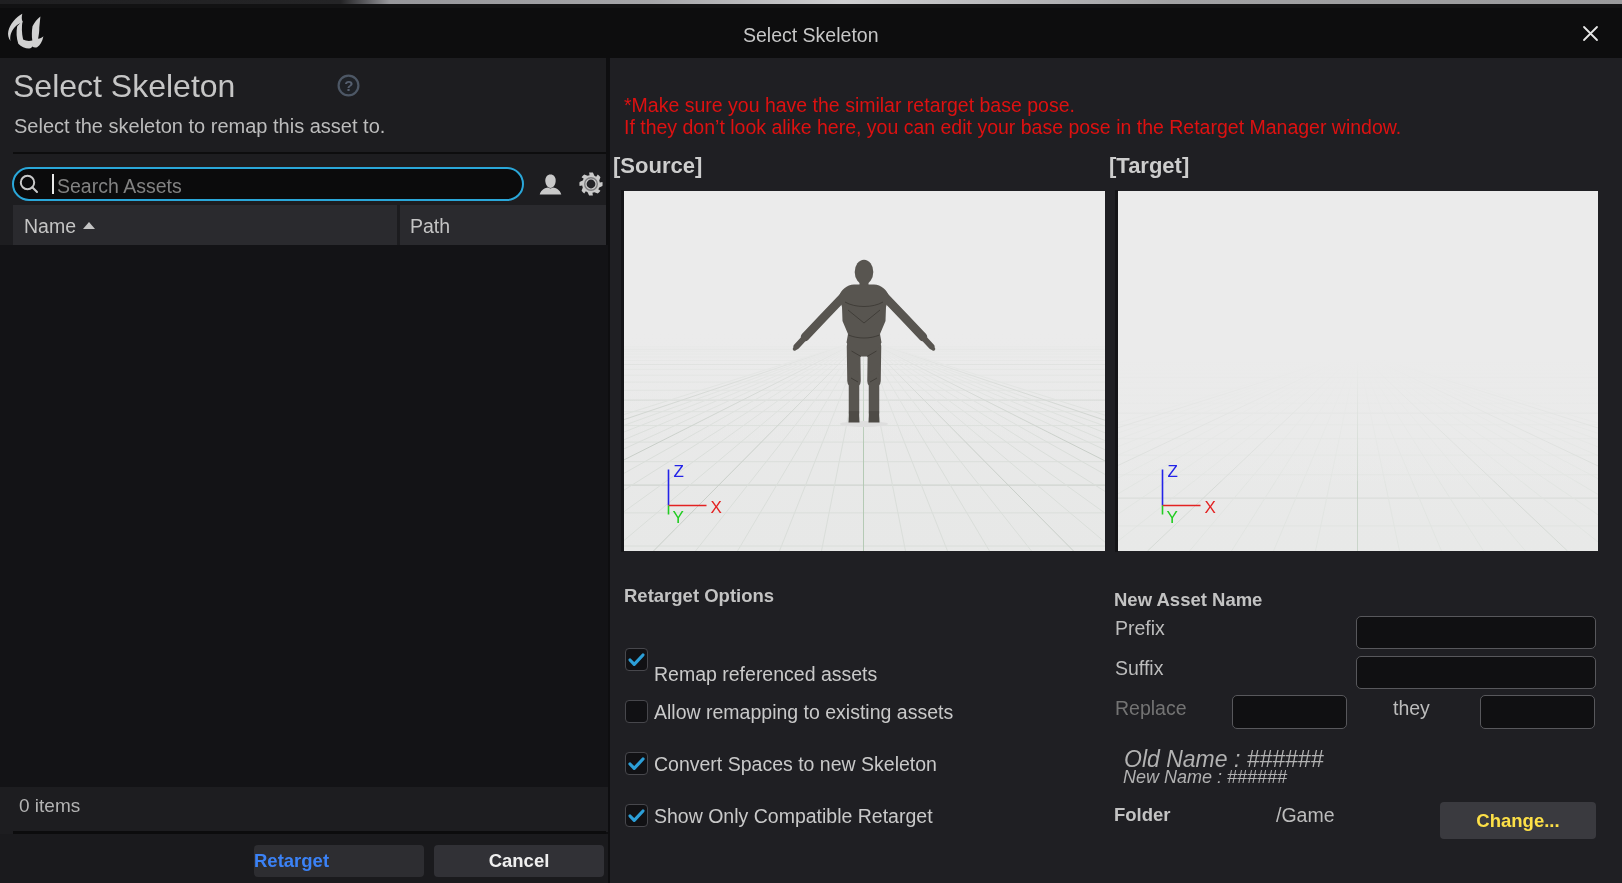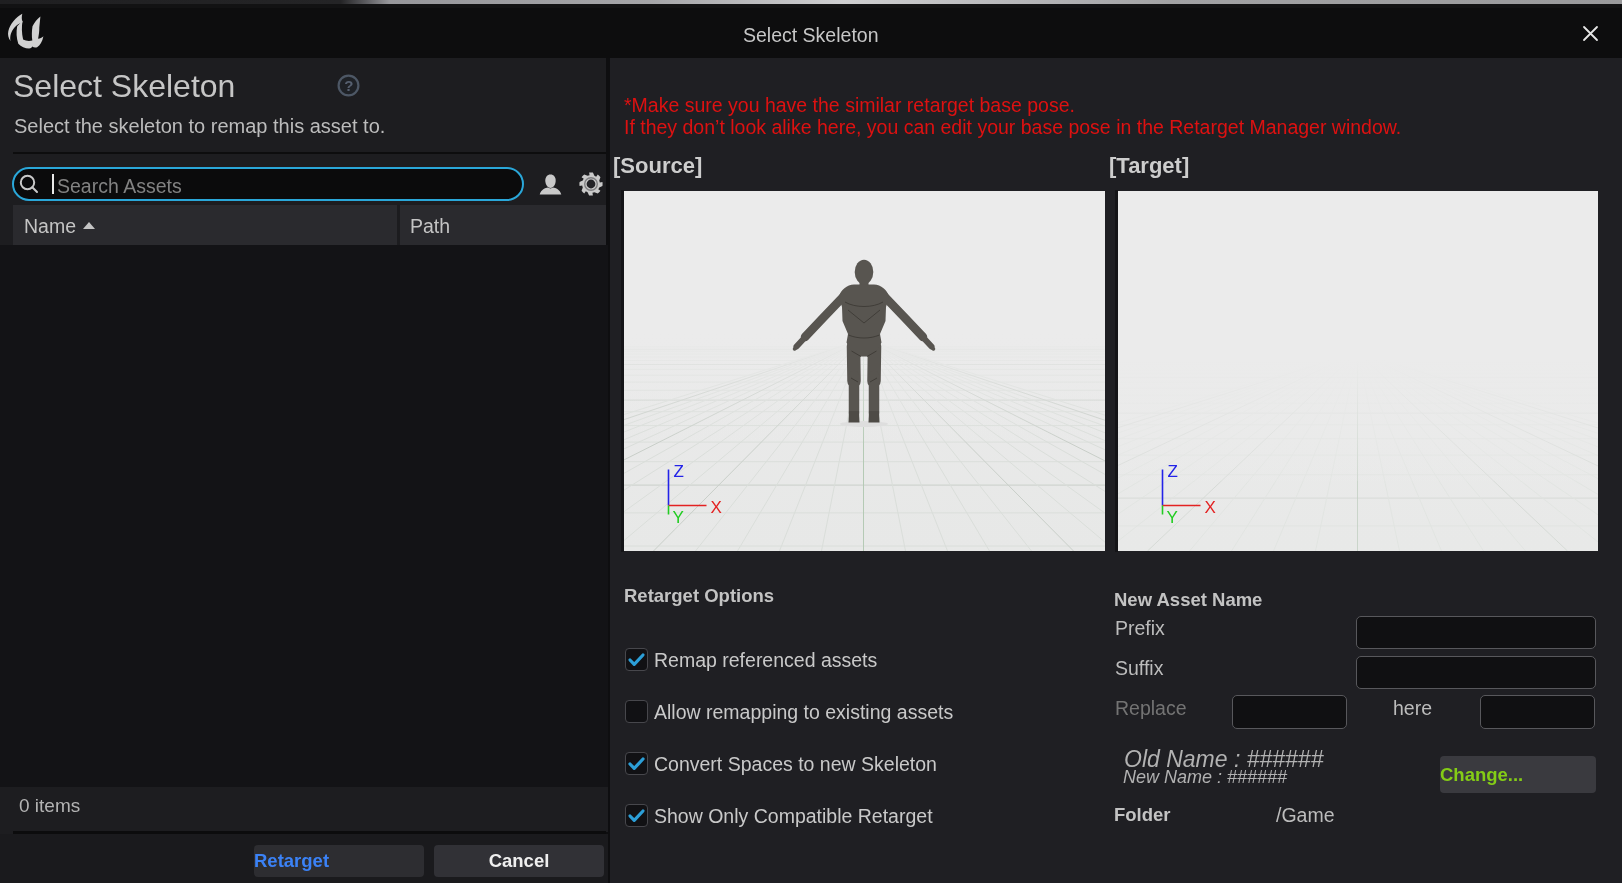--- a/index.html
+++ b/index.html
@@ -255,41 +255,41 @@
       <text x="86.5" y="321.5" font-size="17" fill="#e32222" font-family="Liberation Sans, sans-serif">X</text>
       <text x="48.5" y="331.5" font-size="17" fill="#22cc22" font-family="Liberation Sans, sans-serif">Y</text>
     </svg>
 
 <div class="abs" style="left:624px;top:585px;font-size:18.5px;font-weight:bold;color:#c3c3c3">Retarget Options</div>
 
 <div class="abs" style="left:625px;top:648px;width:23px;height:23px;background:#111114;border:1px solid #47474c;border-radius:4px"></div>
     <svg class="abs" style="left:625px;top:648px" width="23" height="23" viewBox="0 0 23 23">
       <path d="M5,12 l4.2,4.4 L18,7" stroke="#2c9fd8" stroke-width="3.2" fill="none" stroke-linecap="round" stroke-linejoin="round"></path>
     </svg>
-    <div class="abs" style="left:654px;top:649px;font-size:19.5px;color:#c9c9c9">Remap referenced assets</div>
+    <div class="abs" style="left:654px;top:663px;font-size:19.5px;color:#c9c9c9">Remap referenced assets</div>
     <div class="abs" style="left:625px;top:700px;width:23px;height:23px;background:#111114;border:1px solid #47474c;border-radius:4px"></div>
     <div class="abs" style="left:654px;top:701px;font-size:19.5px;color:#c9c9c9">Allow remapping to existing assets</div>
     <div class="abs" style="left:625px;top:752px;width:23px;height:23px;background:#111114;border:1px solid #47474c;border-radius:4px"></div>
     <svg class="abs" style="left:625px;top:752px" width="23" height="23" viewBox="0 0 23 23">
       <path d="M5,12 l4.2,4.4 L18,7" stroke="#2c9fd8" stroke-width="3.2" fill="none" stroke-linecap="round" stroke-linejoin="round"></path>
     </svg>
     <div class="abs" style="left:654px;top:753px;font-size:19.5px;color:#c9c9c9">Convert Spaces to new Skeleton</div>
     <div class="abs" style="left:625px;top:804px;width:23px;height:23px;background:#111114;border:1px solid #47474c;border-radius:4px"></div>
     <svg class="abs" style="left:625px;top:804px" width="23" height="23" viewBox="0 0 23 23">
       <path d="M5,12 l4.2,4.4 L18,7" stroke="#2c9fd8" stroke-width="3.2" fill="none" stroke-linecap="round" stroke-linejoin="round"></path>
     </svg>
     <div class="abs" style="left:654px;top:805px;font-size:19.5px;color:#c9c9c9">Show Only Compatible Retarget</div>
 
 <div class="abs" style="left:1114px;top:589px;font-size:18.5px;font-weight:bold;color:#c3c3c3">New Asset Name</div>
 <div class="abs" style="left:1115px;top:617px;font-size:19.5px;color:#bcbcbc">Prefix</div>
 <div class="abs" style="left:1356px;top:616px;width:240px;height:33px;background:#101012;border:1px solid #58585c;border-radius:5px"></div>
 <div class="abs" style="left:1115px;top:657px;font-size:19.5px;color:#bcbcbc">Suffix</div>
 <div class="abs" style="left:1356px;top:656px;width:240px;height:33px;background:#101012;border:1px solid #58585c;border-radius:5px"></div>
 <div class="abs" style="left:1115px;top:697px;font-size:19.5px;color:#737373">Replace</div>
 <div class="abs" style="left:1232px;top:695px;width:115px;height:34px;background:#101012;border:1px solid #58585c;border-radius:5px"></div>
-<div class="abs" style="left:1393px;top:697px;font-size:19.5px;color:#bcbcbc">here</div>
+<div class="abs" style="left:1393px;top:697px;font-size:19.5px;color:#bcbcbc">they</div>
 <div class="abs" style="left:1480px;top:695px;width:115px;height:34px;background:#101012;border:1px solid #58585c;border-radius:5px"></div>
 <div class="abs" style="left:1124px;top:746px;font-size:23px;font-style:italic;color:#b2b2b2">Old Name : ######</div>
 <div class="abs" style="left:1123px;top:767px;font-size:18px;font-style:italic;color:#b2b2b2">New Name : ######</div>
 <div class="abs" style="left:1114px;top:804px;font-size:18.5px;font-weight:bold;color:#c3c3c3">Folder</div>
 <div class="abs" style="left:1276px;top:804px;font-size:19.5px;color:#bcbcbc">/Game</div>
-<div class="abs" style="left:1440px;top:756px;width:156px;height:37px;background:#3a3a3f;border-radius:4px;line-height:37px;font-size:18.5px;font-weight:bold;color:#84cc16">Change...</div>
+<div class="abs" style="left:1440px;top:802px;width:156px;height:37px;background:#3a3a3f;border-radius:4px;text-align:center;line-height:37px;font-size:18.5px;font-weight:bold;color:#fde047">Change...</div>
 
 </div>
 </body></html>

